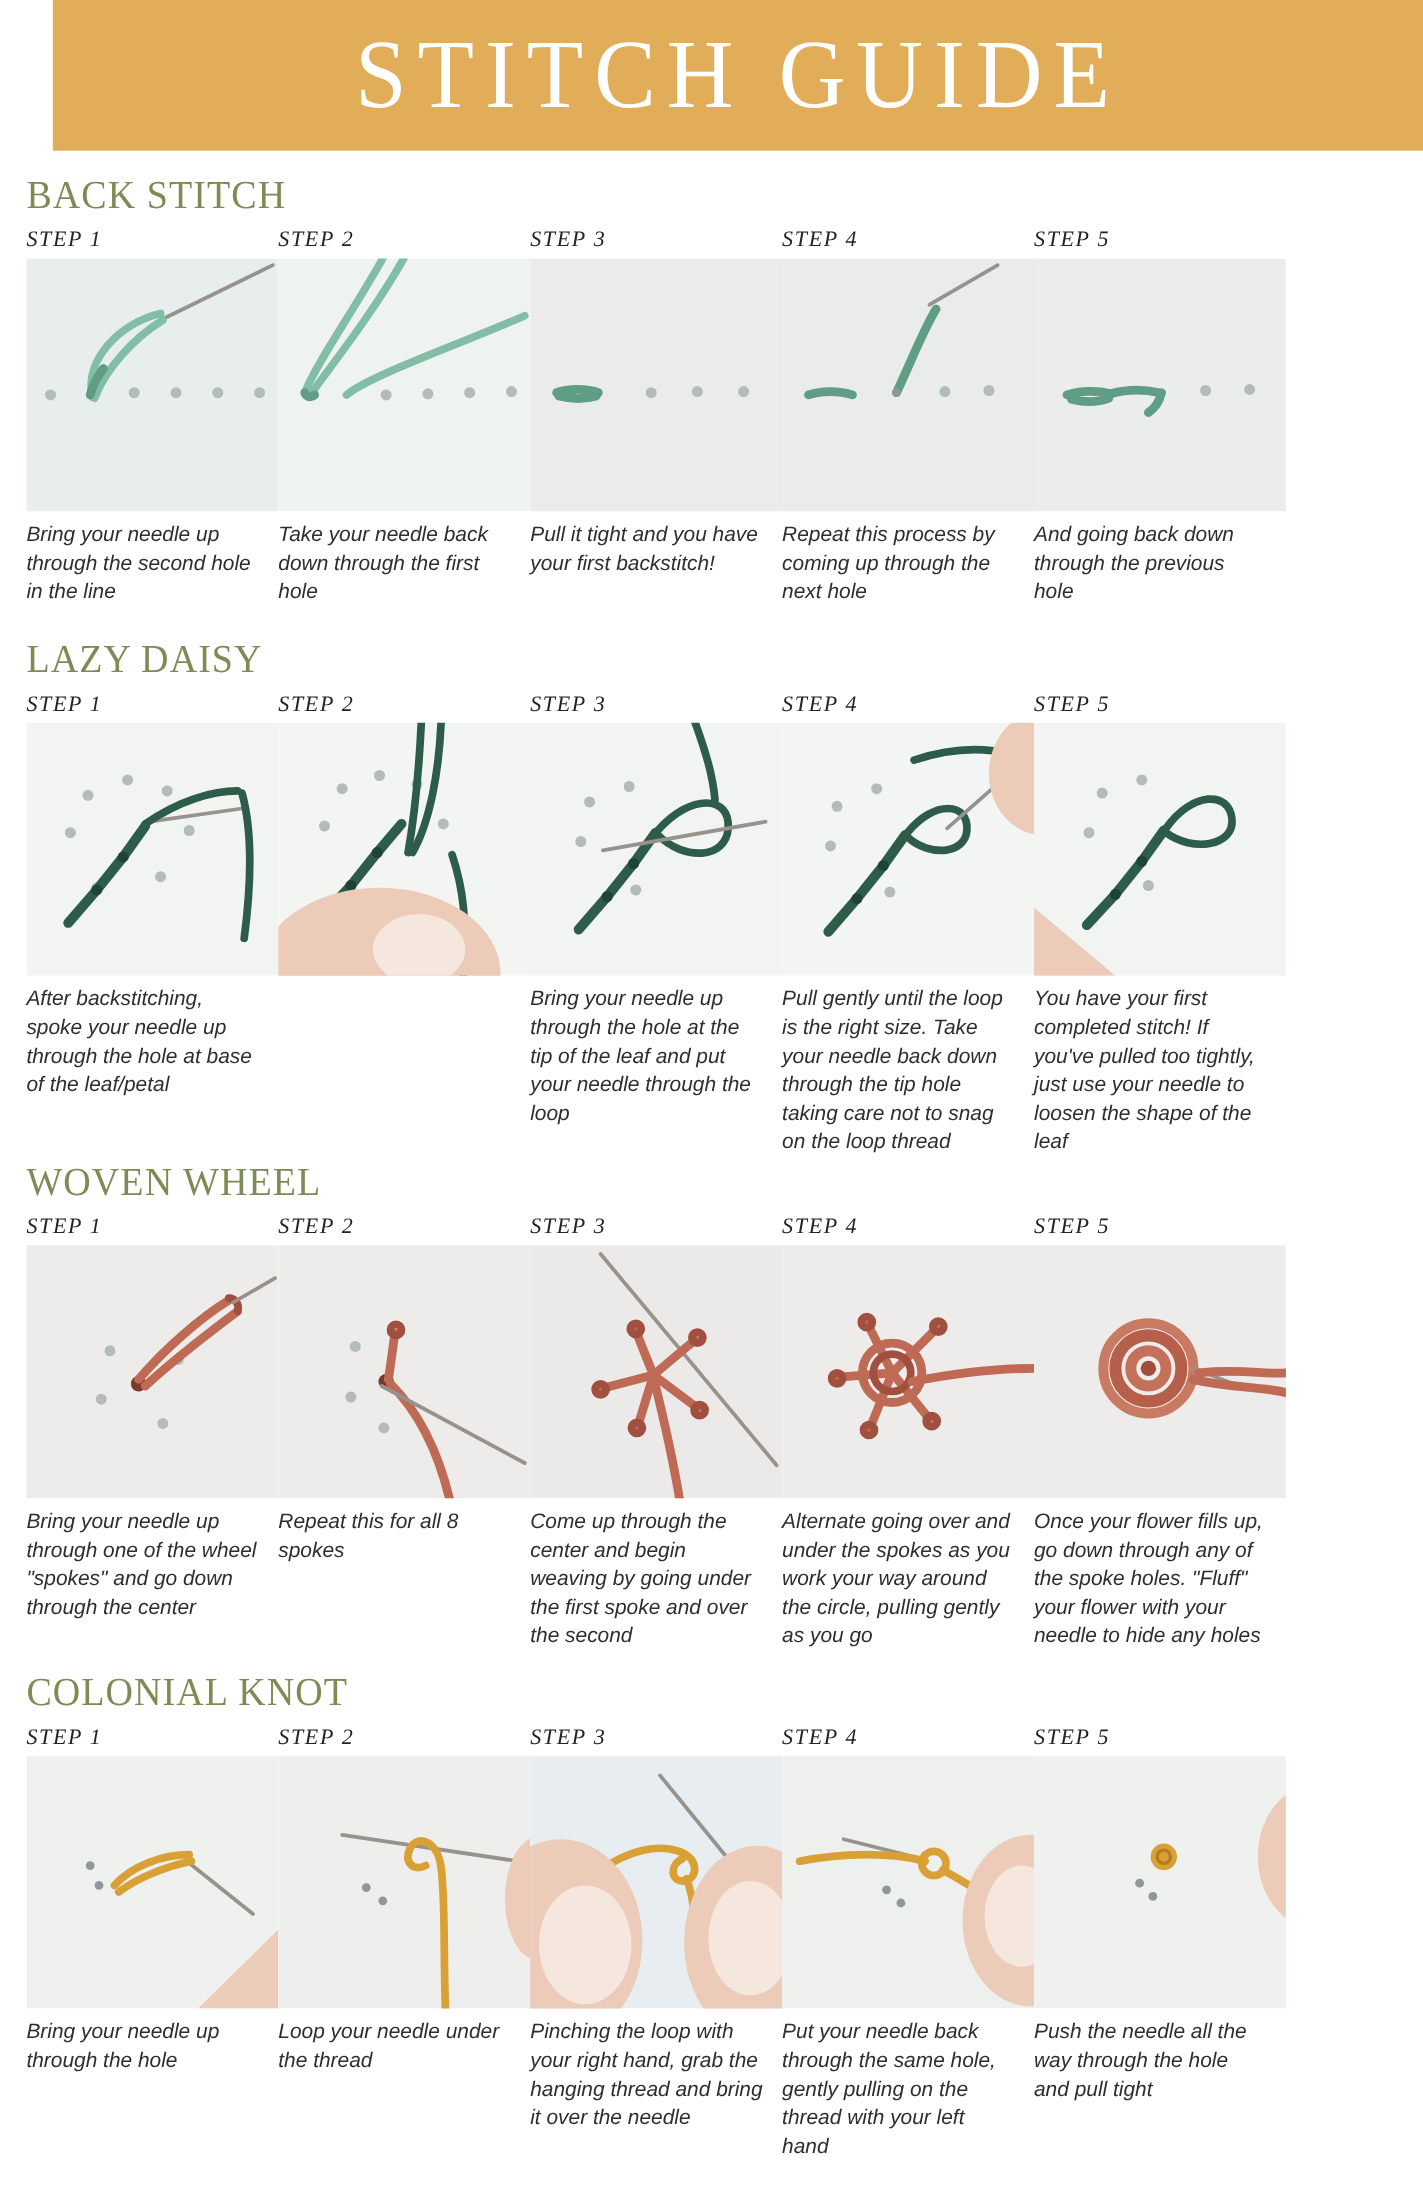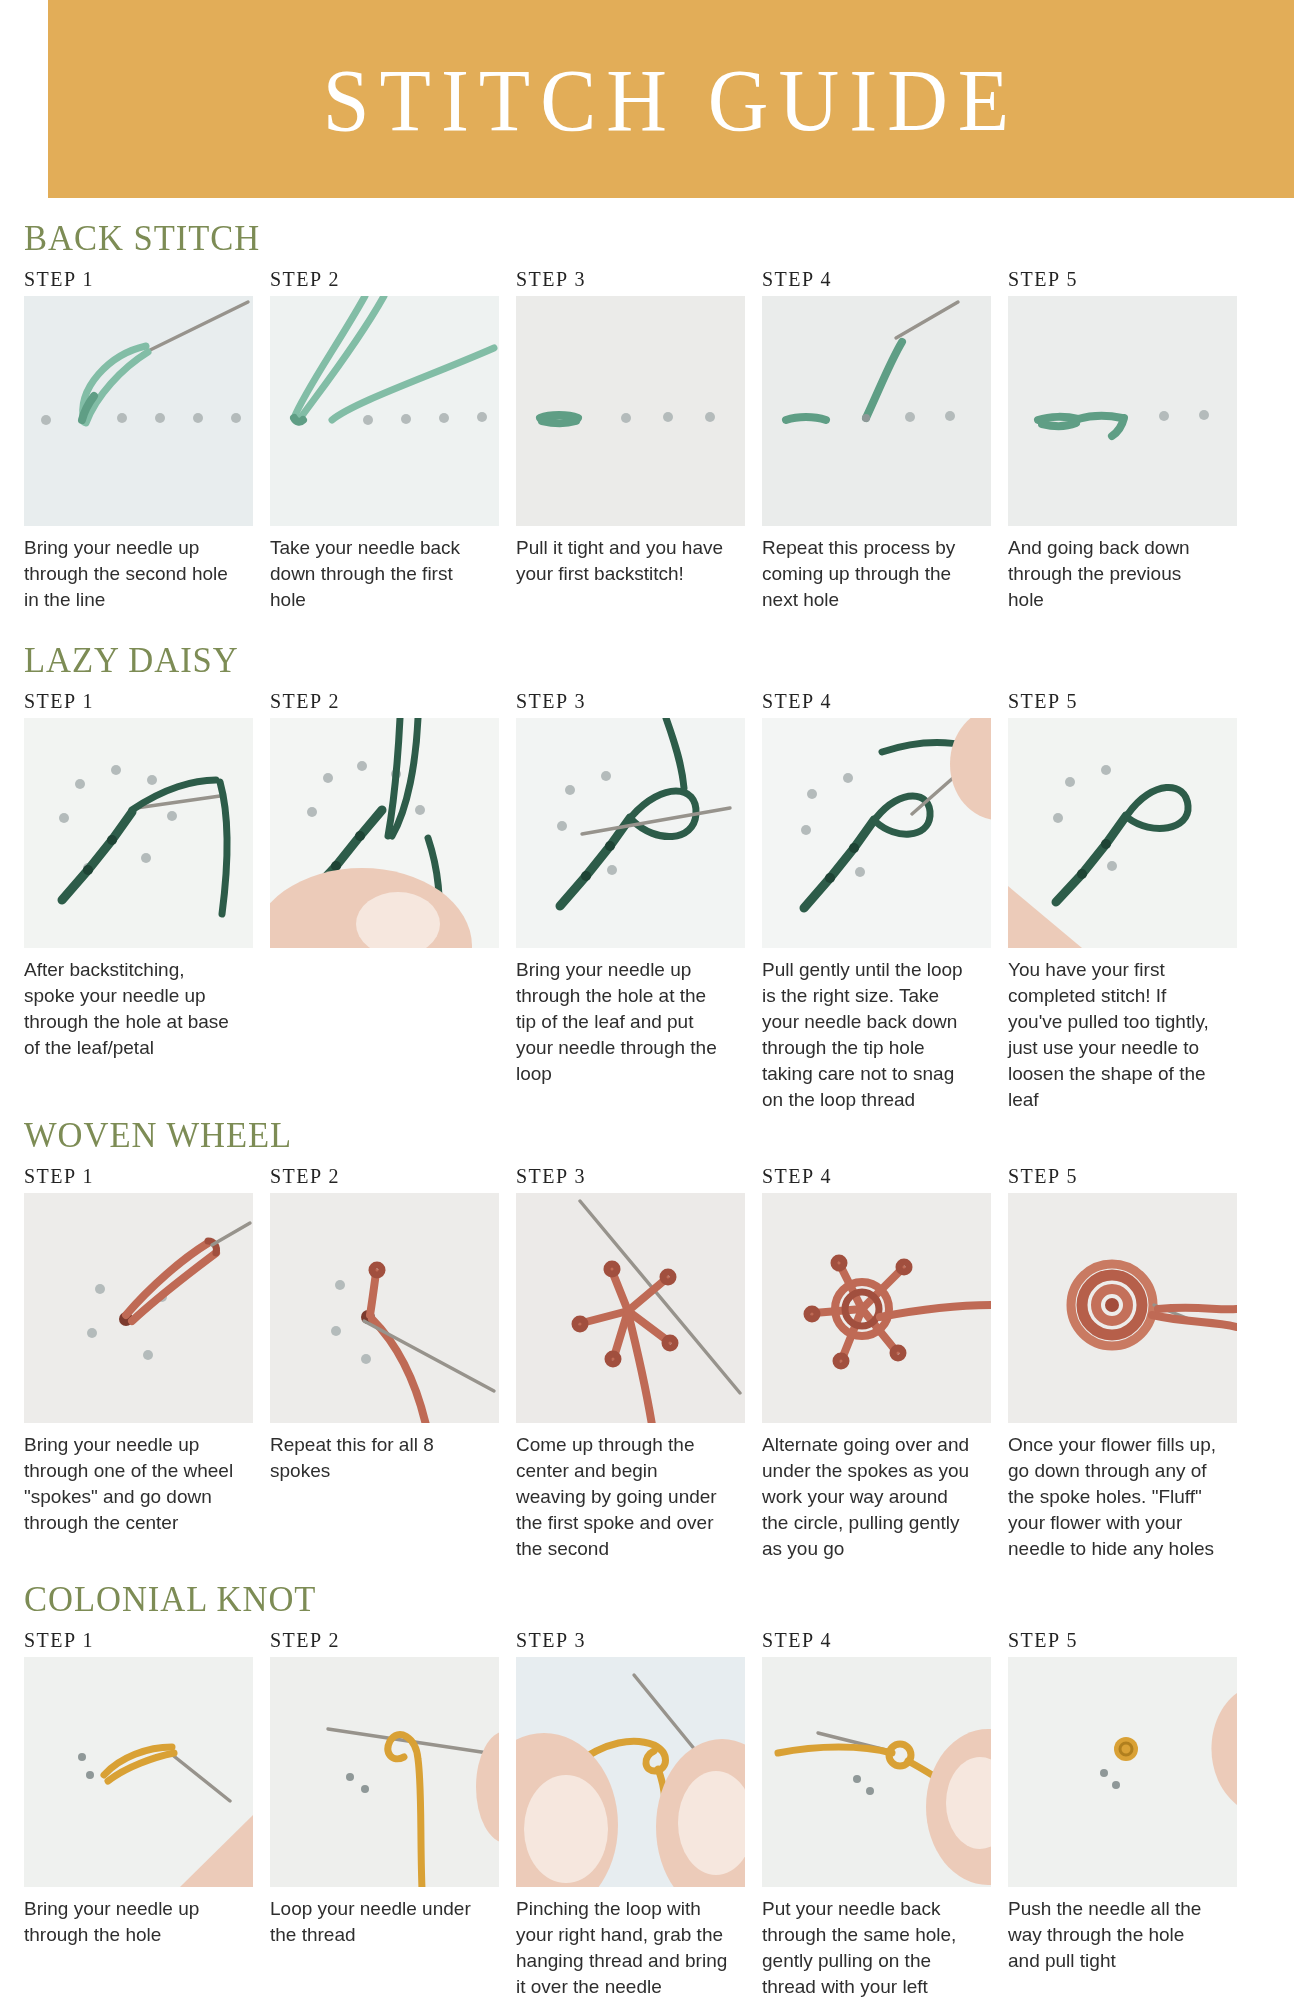--- a/index.html
+++ b/index.html
@@ -5,30 +5,30 @@
   :root{
     --banner-gold:#e2ad58; --heading-olive:#7d8c55; --step-color:#232323; --caption-color:#2e2e2e;
     --thread-mint:#82bda6; --thread-mint-dark:#5f9e85; --thread-green:#2d5c49;
     --thread-coral:#bf6a55; --thread-coral-dark:#a14f3e; --thread-gold:#d9a135;
     --skin:#eccbb9; --nail:#f6e7de; --needle:#97938c;
   }
   *{box-sizing:border-box; margin:0; padding:0;}
   html,body{width:1294px;}
   body{width:1294px; height:2000px; background:#ffffff; overflow:hidden;
        font-family:"Liberation Sans", sans-serif;}
-  .banner{height:198px; background:var(--banner-gold); display:flex; align-items:center; justify-content:center;margin-left:48px;}
+  .banner{height:137px; background:var(--banner-gold); display:flex; align-items:center; justify-content:center;margin-left:48px;}
   .banner h1{font-family:"Liberation Serif", serif; font-weight:400; color:#ffffff;
              font-size:84px; letter-spacing:10px; transform:scaleY(1.06);}
   .section{padding-left:24px; overflow:hidden;}
   .section.first{padding-top:22px;}
   .section.next{padding-top:4px;}
   .section-title{font-family:"Liberation Serif", serif; font-weight:400; color:var(--heading-olive);
                  font-size:36px; line-height:36px; letter-spacing:1px; margin-bottom:12px;
                  transform-origin:left; transform:scaleX(.96);}
-  .grid{display:grid; grid-template-columns:repeat(5,229px); column-gap:17px;}
+  .grid{display:grid; grid-template-columns:repeat(5,229px); font-style:italic;}
   .step-label{font-family:"Liberation Serif", serif; font-size:20px; line-height:22px;
               letter-spacing:1.5px; color:var(--step-color); margin-bottom:6px;}
   .photo{width:229px; height:230px; display:block;}
   .caption{font-size:19px; line-height:26px; color:var(--caption-color); margin-top:9px; padding-right:16px;}
   .cap-s1{min-height:103px;} .cap-s2{min-height:155px;} .cap-s3{min-height:145px;} .cap-s4{min-height:106px;}
   
   .dot{fill:#b4bbbb;} .dot-dk{fill:#8f9898;} .hole{fill:#7c3a2e;}
   .needle{stroke:var(--needle); stroke-width:3.4; stroke-linecap:round; fill:none;}
   .mint{stroke:var(--thread-mint); stroke-width:7; stroke-linecap:round; fill:none;}
   .mintd{stroke:var(--thread-mint-dark); stroke-width:8; stroke-linecap:round; fill:none;}

